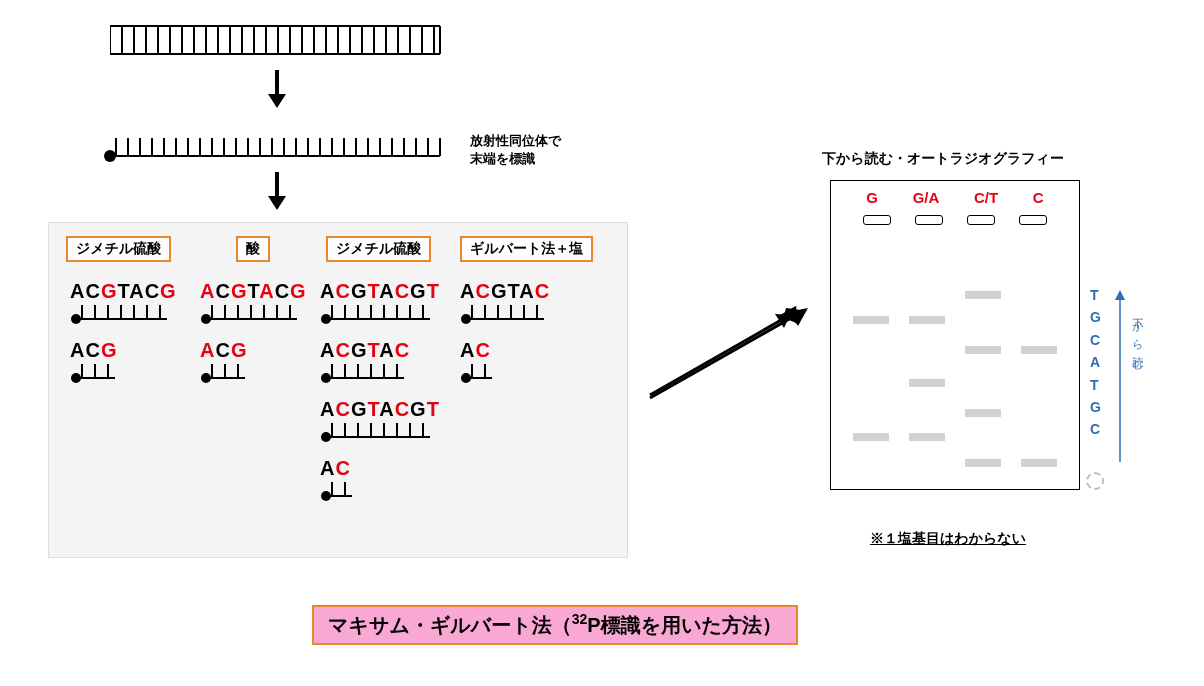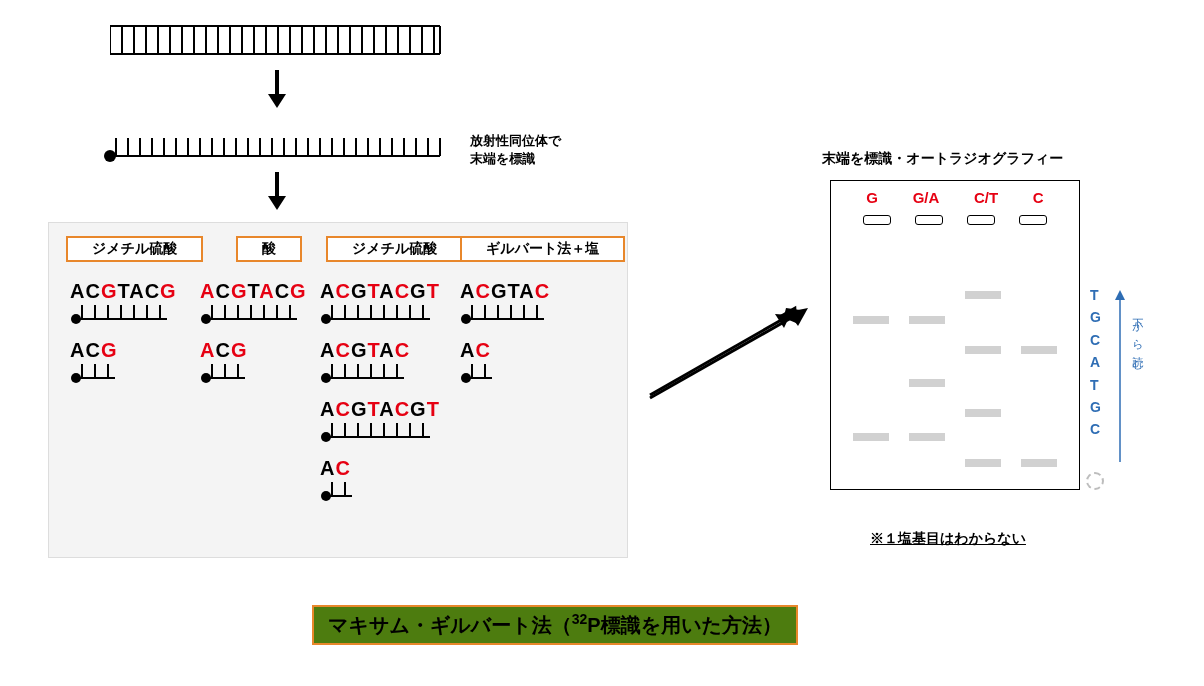--- a/index.html
+++ b/index.html
@@ -2,22 +2,22 @@
 <html><head>
 <meta charset="utf-8">
 <style>
   * { box-sizing: border-box; margin: 0; padding: 0; }
   body { font-family: "Hiragino Sans", "Meiryo", sans-serif; width: 1204px; height: 686px; position: relative; background: #fff; }
   .abs { position: absolute; }
   .bold { font-weight: bold; text-decoration: underline; }
   .red { color: #e60012; }
   .seq-letter { font-size: 20px; font-weight: bold; font-family: Arial, sans-serif; letter-spacing: 1px; }
   .small-label { font-size: 13px; font-weight: bold; }
-  .reagent-box { border: 2px solid #e8872b; padding: 2px 24px; font-size: 14px; font-weight: bold; display: inline-block; background: #fff; }
-  .title-box { border: 2px solid #e8872b; padding: 4px 14px; font-size: 20px; font-weight: bold; display: inline-block; background: #4d7c0f; }
+  .reagent-box { border: 2px solid #e8872b; padding: 2px 8px; font-size: 14px; font-weight: bold; display: inline-block; background: #fff; }
+  .title-box { border: 2px solid #e8872b; padding: 4px 14px; font-size: 20px; font-weight: bold; display: inline-block; background: #f9a8d4; }
   .gray-panel { background: #f4f4f4; border: 1px solid #ddd; }
   .gel-outer { border: 1.5px solid #000; background: #fff; position: relative; }
   .gel-lane-header { color: #e60012; font-weight: bold; font-size: 15px; text-align: center; }
   .well { border: 1.5px solid #000; border-radius: 3px; width: 28px; height: 10px; background: #fff; }
   .band { background: #d1d1d1; height: 8px; width: 36px; }
   .read-letter { color: #2e6db4; font-size: 14px; font-weight: bold; font-family: Arial, sans-serif; line-height: 1.6; }
   .vtext { writing-mode: vertical-rl; font-size: 11px; color: #2e6db4; }
   .dashed-circle { border: 2px dashed #bdbdbd; border-radius: 50%; width: 18px; height: 18px; }
   sup { font-size: 0.7em; }
 </style>
@@ -223,21 +223,21 @@
   <polygon points="140,10 160,10 152,26" fill="#000" transform="rotate(-30 150 15)"></polygon>
   <polygon points="150,15 135,14 144,28" fill="#000"></polygon>
   <polygon points="160,10 142,24 146,8" fill="#000"></polygon>
 </svg>
 
 <svg class="abs" style="left:640px; top:300px;" width="180" height="110">
   <line x1="10" y1="98" x2="158" y2="14" stroke="#000" stroke-width="3"></line>
   <polygon points="168,8 148,12 158,26" fill="#000"></polygon>
 </svg>
 
-<div class="abs small-label" style="left:822px; top:150px; font-size:14px;">末端を標識・オートラジオグラフィー</div>
+<div class="abs small-label" style="left:822px; top:150px; font-size:14px;">下から読む・オートラジオグラフィー</div>
 
 <div class="abs gel-outer" style="left:830px; top:180px; width:250px; height:310px;">
 
   <div class="abs" style="left:0; top:8px; width:100%; display:flex; justify-content:space-around; padding:0 18px;">
     <div class="gel-lane-header">G</div>
     <div class="gel-lane-header">G/A</div>
     <div class="gel-lane-header">C/T</div>
     <div class="gel-lane-header">C</div>
   </div>
 

